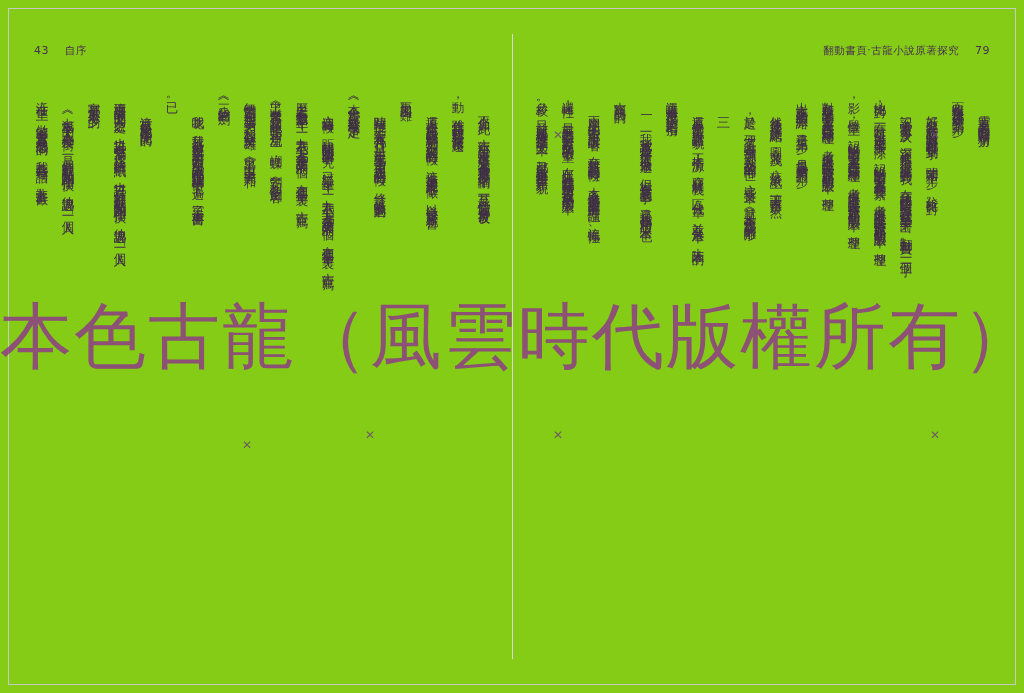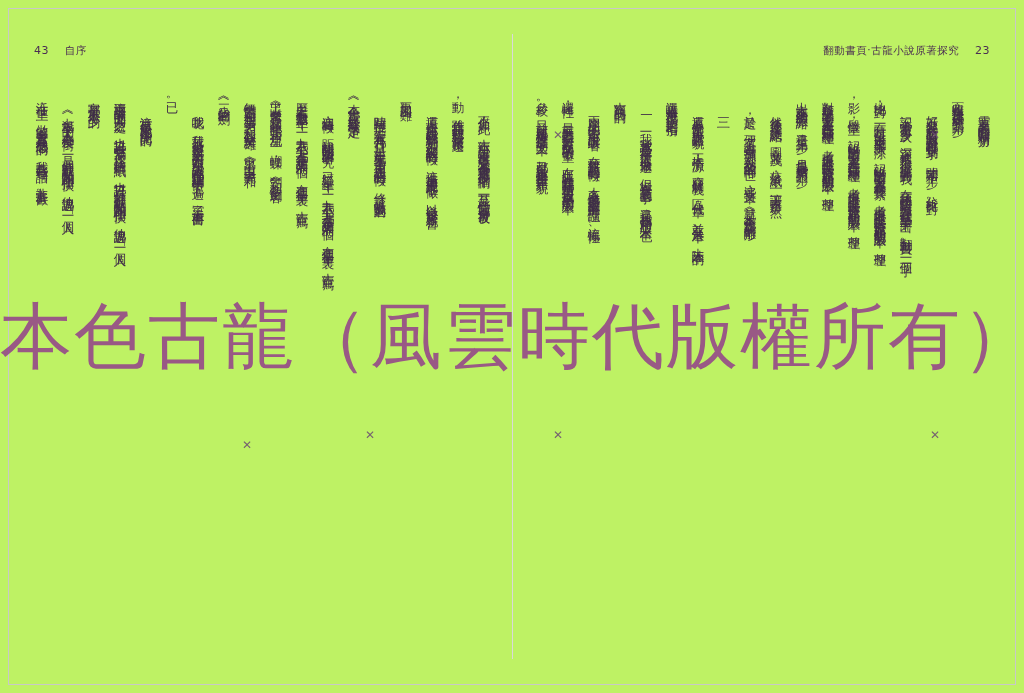--- a/index.html
+++ b/index.html
@@ -12,21 +12,21 @@
     height: 693px;
     overflow: hidden;
     font-family: "DejaVu Sans", "Liberation Sans", sans-serif;
   }
 
   
   #page-root {
     position: relative;
     width: 1024px;
     height: 693px;
-    background: #bef264;
+    background: #84cc16;
     box-sizing: border-box;
   }
   .page-border {
     position: absolute;
     left: 8px;
     top: 8px;
     width: 1008px;
     height: 677px;
     border: 1px solid #c8c8c8;
     box-sizing: border-box;
@@ -132,21 +132,21 @@
 
   <div class="page-border"></div>
 
   <div class="runhead runhead-left">
     <span class="folio">43</span>
     <span>自序</span>
   </div>
 
   <div class="runhead runhead-right">
     <span>翻動書頁‧古龍小說原著探究</span>
-    <span class="folio">23</span>
+    <span class="folio">79</span>
   </div>
 
   <div class="spine"></div>
 
   <div class="text-area text-right">
     <div class="vcols">
       <div class="vcol indent">需要更多的時間和精力了。</div>
       <div class="vcol">而收集僅僅是研究的第一步。</div>
       <div class="vcol indent">好不容易將所有的版本資料都收集到了。才開始下一步—分析比對。</div>
       <div class="vcol indent">記不清楚有多少次，深夜裡一不得不得能像書的我，在床頭燈昏暗的光線裡武藝雙手弄出，翻動書頁。一個字一</div>

